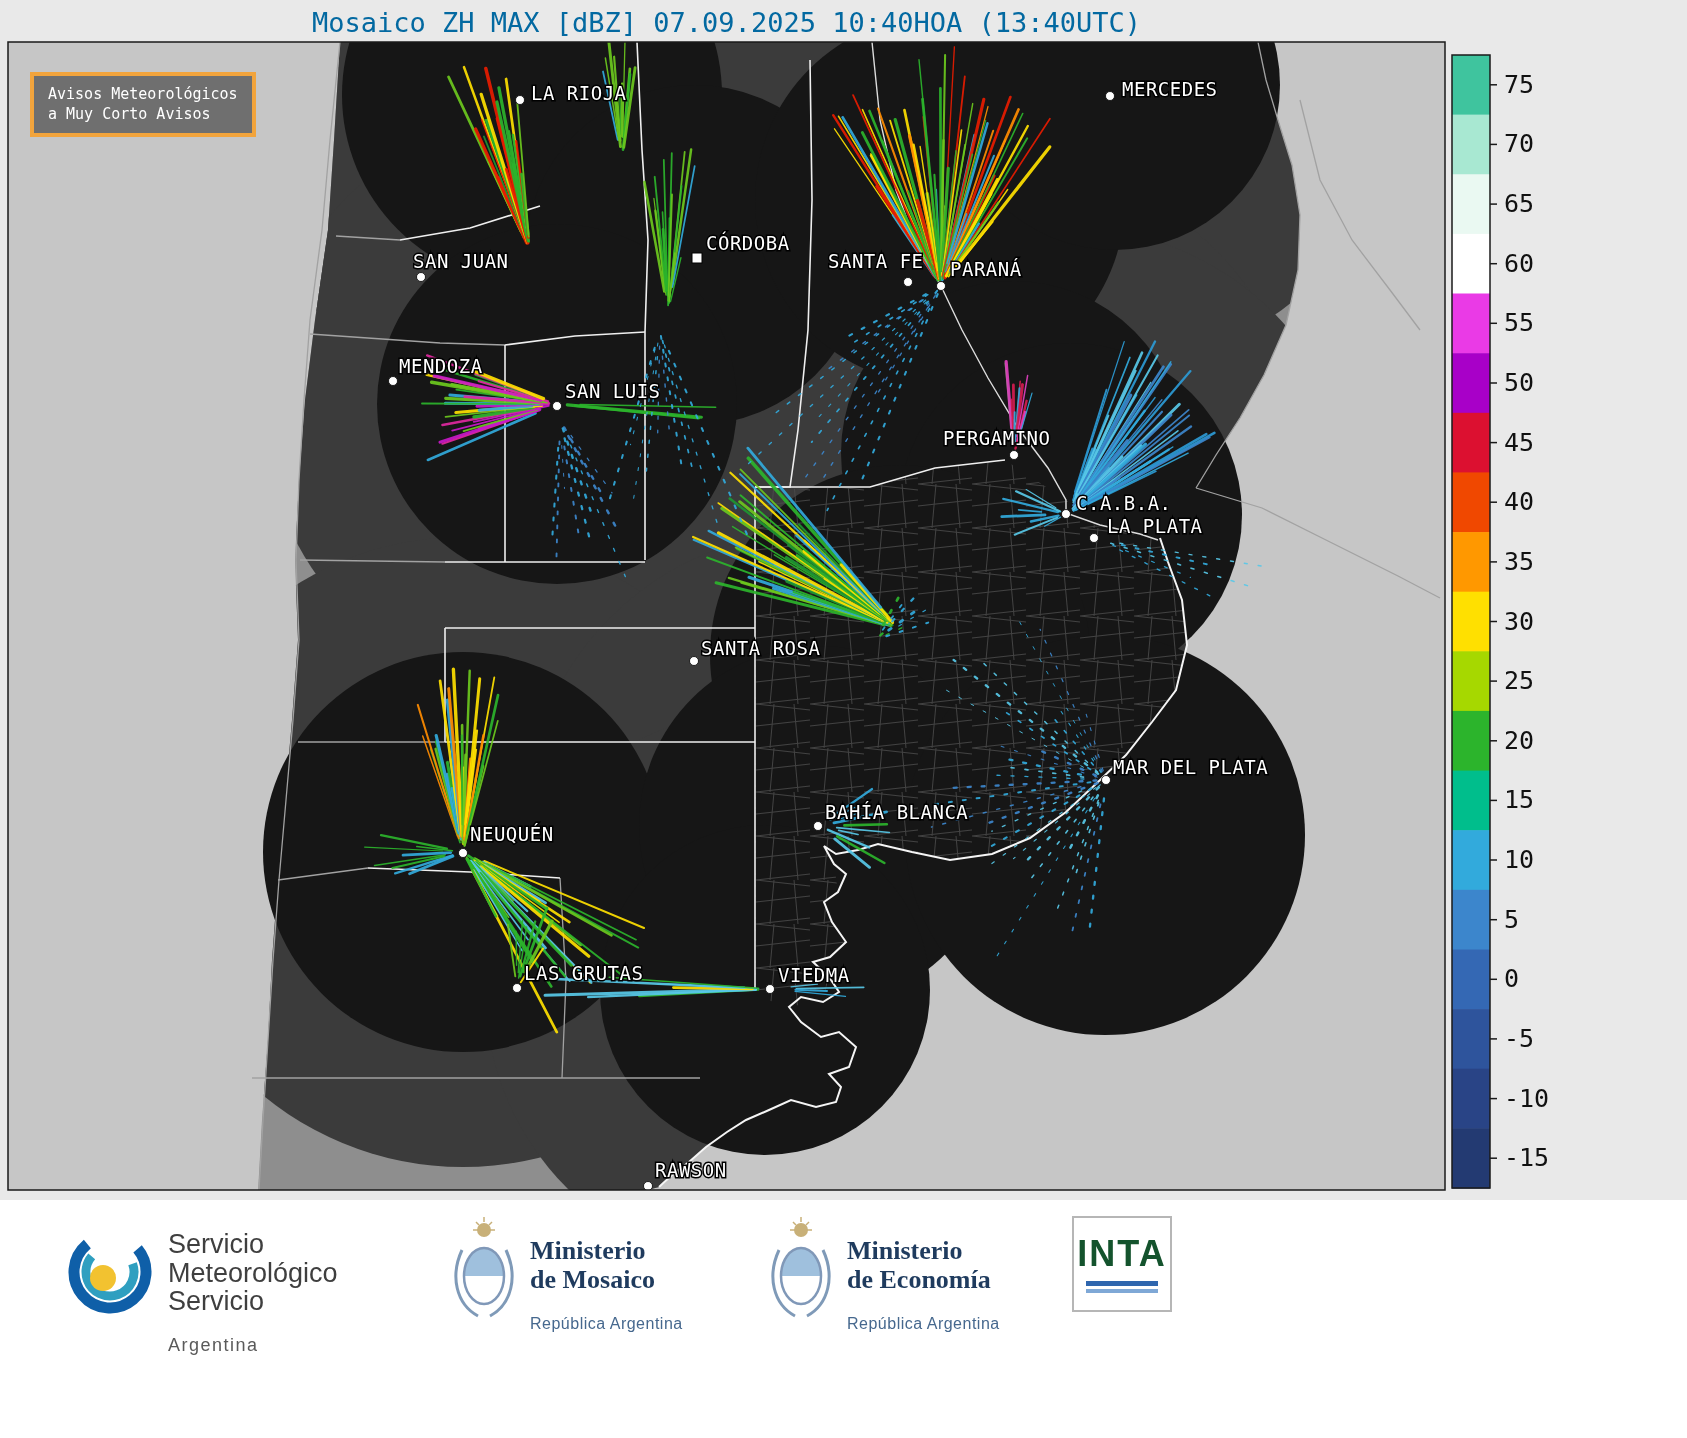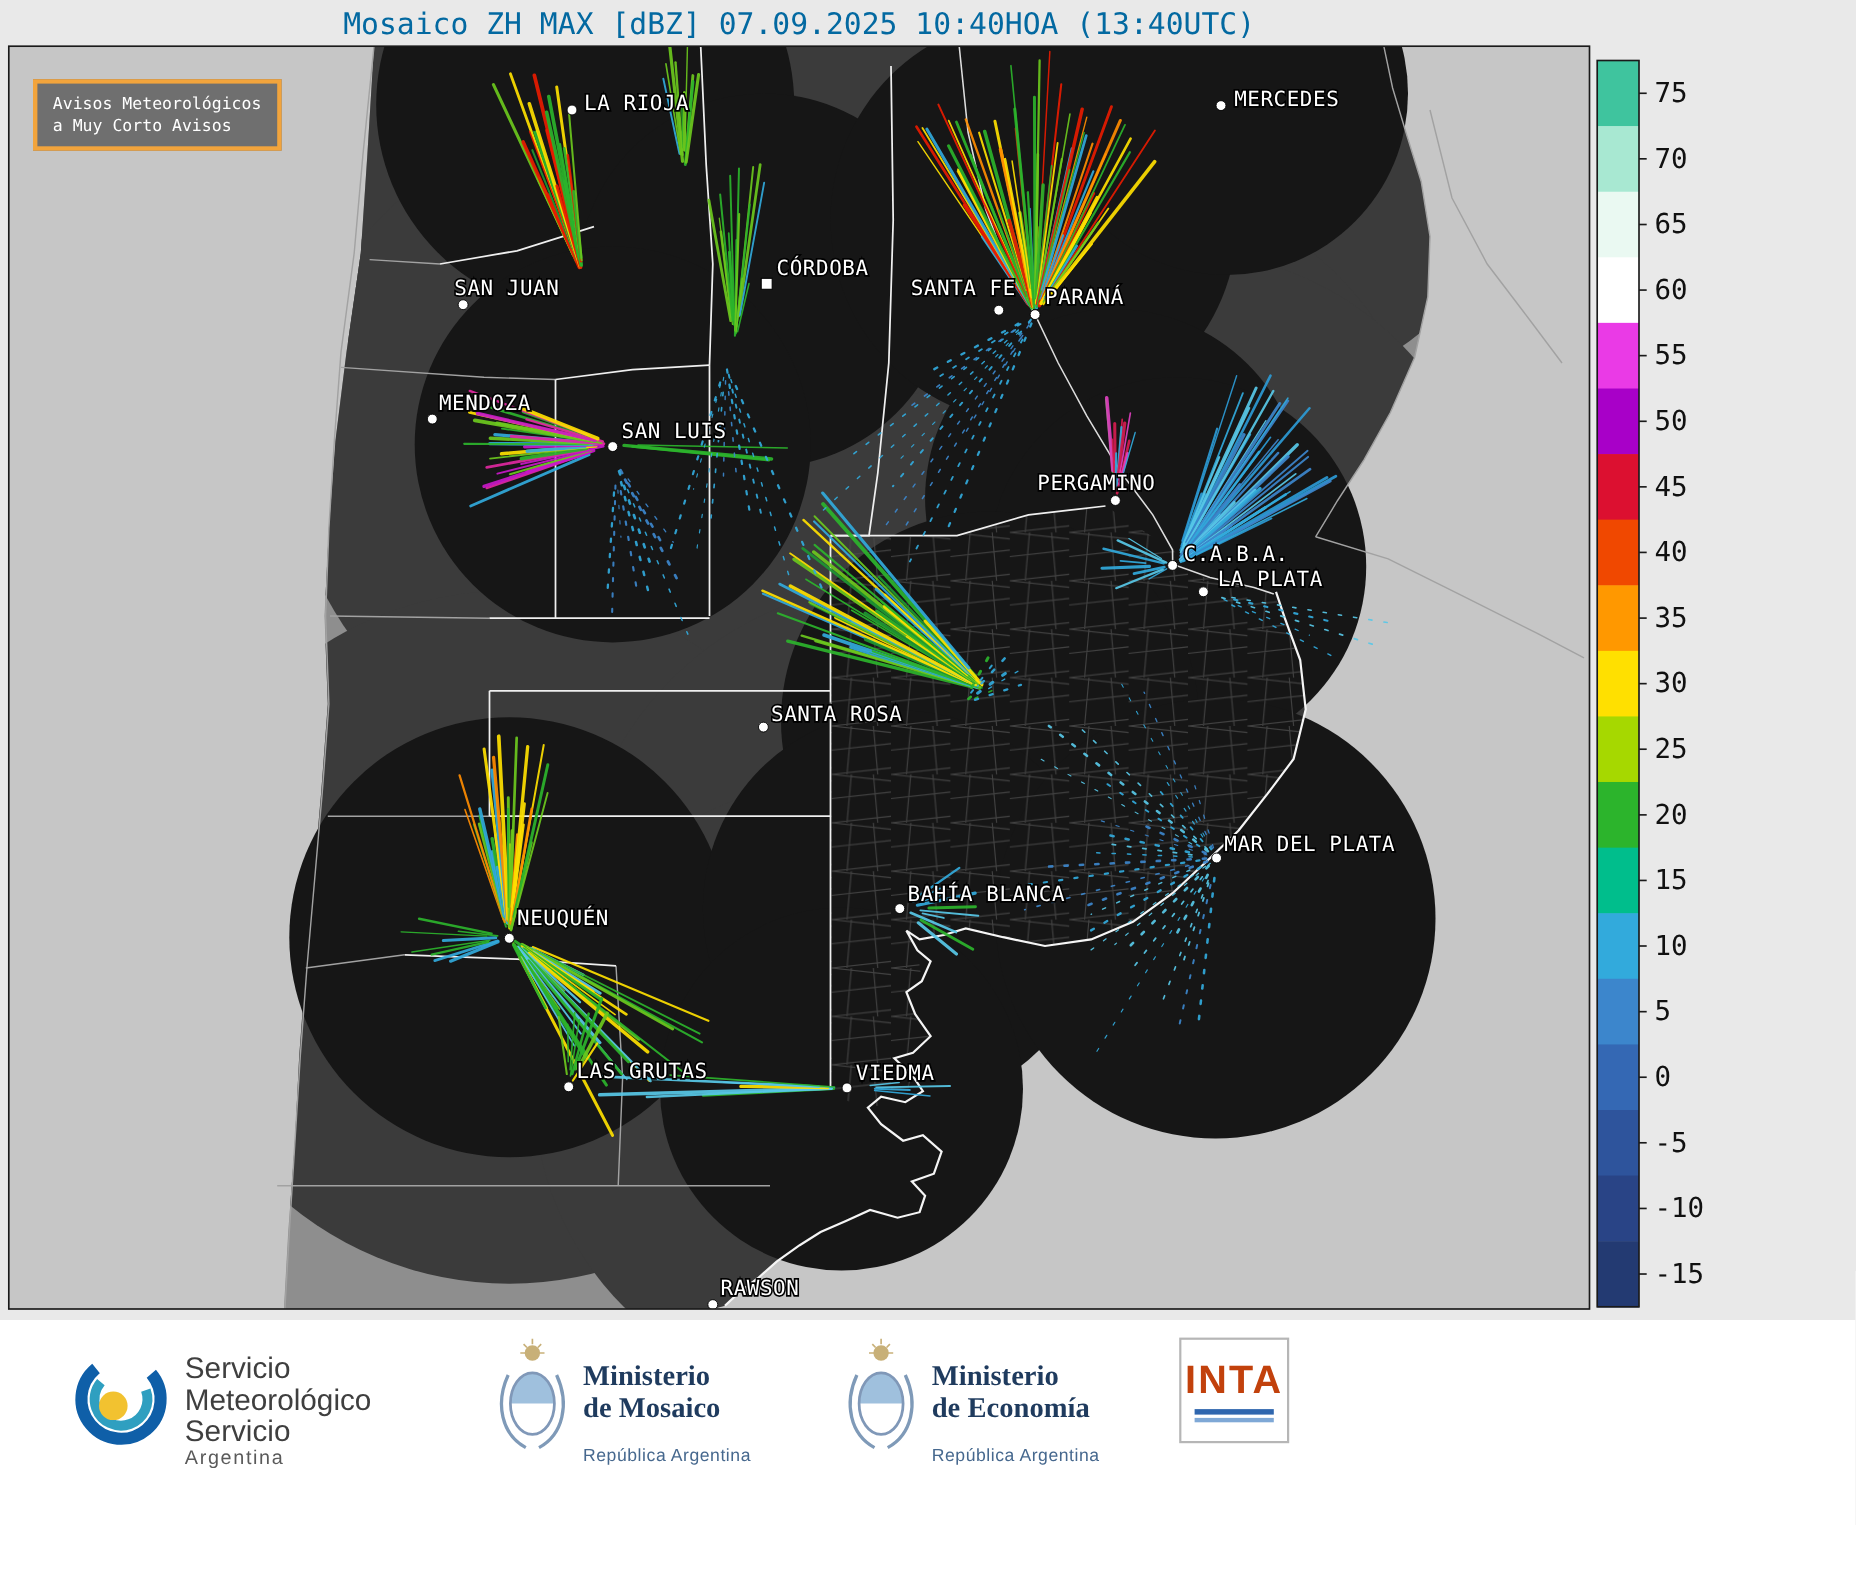--- a/index.html
+++ b/index.html
@@ -11,29 +11,29 @@
   .warnbox{position:absolute;left:30px;top:72px;background:rgba(104,104,104,0.93);
            border:4px solid #f2a43c;color:#ffffff;padding:8px 14px;
            font-family:"DejaVu Sans Mono",monospace;font-size:15px;line-height:1.35;}
   .citylabel{font-family:"DejaVu Sans Mono",monospace;font-size:19px;fill:#ffffff;
              stroke:#000000;stroke-width:3px;paint-order:stroke;letter-spacing:0.5px;}
   .ticklabel{font-family:"DejaVu Sans Mono",monospace;font-size:25px;fill:#111111;}
   .footer{position:absolute;left:0;top:1200px;width:1687px;height:238px;background:#ffffff;}
   .logo{position:absolute;}
   .smn-text{position:absolute;left:168px;top:30px;color:#3f3f3f;
             font-family:"Liberation Sans",sans-serif;font-size:27px;line-height:1.06;}
-  .smn-text .sub{font-size:18px;color:#5a5a5a;letter-spacing:1.5px;margin-top:0;}
+  .smn-text .sub{font-size:18px;color:#5a5a5a;letter-spacing:1.5px;margin-top:20px;}
   .min-text{position:absolute;color:#1f3b5e;font-family:"Liberation Serif",serif;
             font-size:26px;font-weight:bold;line-height:1.12;}
   .min-text .sub{font-family:"Liberation Sans",sans-serif;font-size:16px;font-weight:normal;
                  color:#46688e;margin-top:21px;letter-spacing:0.5px;}
   .inta-box{position:absolute;left:1072px;top:16px;width:96px;height:92px;background:#ffffff;
             border:2px solid #b6b6b6;display:flex;flex-direction:column;align-items:center;
             justify-content:center;}
-  .inta-box span{color:#c2410c;font-family:"Liberation Sans",sans-serif;font-weight:bold;
+  .inta-box span{color:#14532d;font-family:"Liberation Sans",sans-serif;font-weight:bold;
                  font-size:36px;letter-spacing:2px;line-height:1;}
   .inta-bars{margin-top:6px;}
   .inta-bars i{display:block;width:72px;height:5px;background:#2f66ae;margin-top:3px;}
   .inta-bars i:last-child{background:#7fa8d6;height:4px;}
 </style>
 </head>
 <body>
 
 <div class="page">
 

